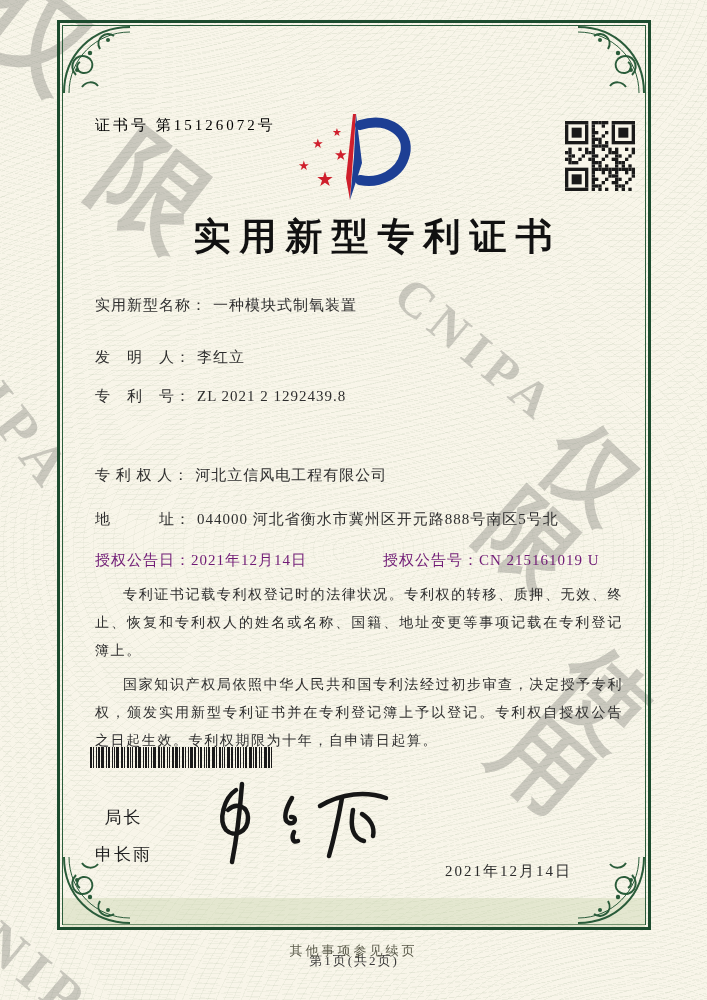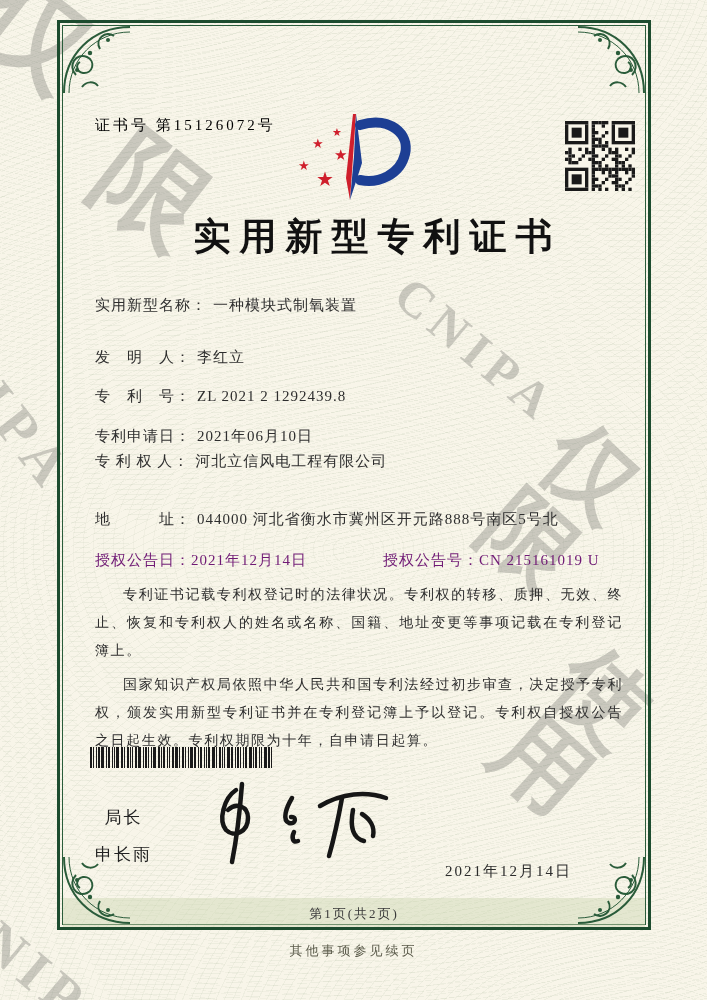--- a/index.html
+++ b/index.html
@@ -39,32 +39,32 @@
   .c-br { right:59px; bottom:73px; transform:scale(-1,-1); }
   
   .certno { position:absolute; left:95px; top:116px; font-size:15px; letter-spacing:3px; color:#000000; }
   .logo { position:absolute; left:290px; top:108px; width:134px; height:98px; }
   .qr { position:absolute; left:565px; top:121px; width:70px; height:70px; }
   .title { position:absolute; left:0; top:212px; width:100%; text-align:center;
            font-size:37px; font-weight:bold; letter-spacing:9px; color:#111;padding-left:48px; }
   .row { position:absolute; left:95px; font-size:15px; color:#2e2e2e; letter-spacing:1px; white-space:nowrap; }
   .row .lab { display:inline-block; }
   .row .val { display:inline-block; margin-left:6px; }
-  .r0{top:296px;} .r1{top:348px;} .r2{top:387px;text-decoration:underline;} .r3{top:427px;} .r4{top:452px;} .r5{top:510px;}
+  .r0{top:296px;} .r1{top:348px;} .r2{top:387px;text-decoration:underline;} .r3{top:427px;} .r4{top:466px;} .r5{top:510px;}
   .grantrow { position:absolute; left:95px; top:551px; width:530px; font-size:15px; color:#701a75; letter-spacing:1px; white-space:nowrap; }
   .grant-no { position:absolute; left:288px; top:0; }
   .paras { position:absolute; left:95px; top:581px; width:528px; }
   .paras p { font-size:14px; line-height:28px; letter-spacing:1.6px; text-indent:2em;
              color:#2e2e2e; text-align:justify; margin-bottom:6px; }
   .barcode { position:absolute; left:90px; top:747px; width:186px; height:21px; }
   .director { position:absolute; left:95px; top:806px; font-size:17px; color:#222; letter-spacing:2px;text-align:center; }
   .director div { margin-bottom:14px; }
   .signature { position:absolute; left:190px; top:776px; width:210px; height:95px; }
   .issuedate { position:absolute; left:445px; top:862px; font-size:15px; letter-spacing:2px; color:#2b2b2b; }
-  .pagefoot { position:absolute; left:63px; top:905px; width:582px; text-align:center;
+  .pagefoot { position:absolute; left:63px; top:952px; width:582px; text-align:center;
               font-size:13px; letter-spacing:2px; color:#3a3a3a; }
   .contnote { position:absolute; left:0; top:942px; width:100%; text-align:center;
               font-size:13px; letter-spacing:3px; color:#5c5c4c; }
 </style>
 </head>
 <body>
 
 <div class="page">
   <div class="guilloche"></div>
 
@@ -301,23 +301,20 @@
 
   <div class="row r0">
     <span class="lab">实用新型名称：</span><span class="val">一种模块式制氧装置</span>
   </div>
   <div class="row r1">
     <span class="lab">发　明　人：</span><span class="val">李红立</span>
   </div>
   <div class="row r2">
     <span class="lab">专　利　号：</span><span class="val">ZL 2021 2 1292439.8</span>
   </div>
-  <div class="row r3">
-    <span class="lab">专利申请日：</span><span class="val">2021年06月10日</span>
-  </div>
   <div class="row r4">
     <span class="lab">专 利 权 人：</span><span class="val">河北立信风电工程有限公司</span>
   </div>
   <div class="row r5">
     <span class="lab">地　　　址：</span><span class="val">044000 河北省衡水市冀州区开元路888号南区5号北</span>
   </div>
 
   <div class="grantrow">
     <span>授权公告日：</span><span>2021年12月14日</span>
     <span class="grant-no"><span>授权公告号：</span><span>CN 215161019 U</span></span>

